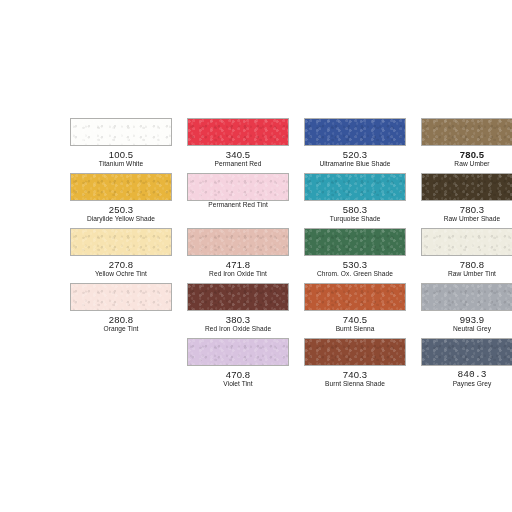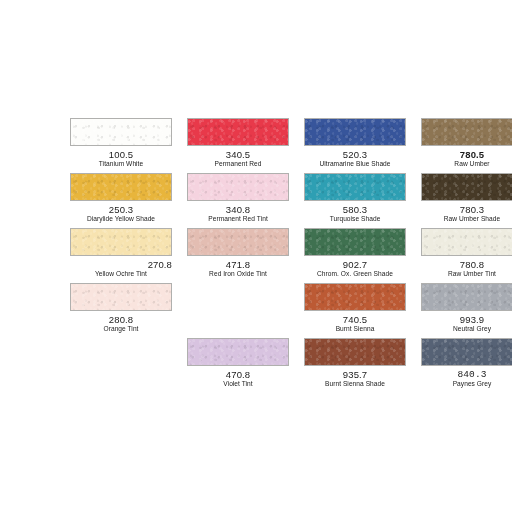--- a/index.html
+++ b/index.html
@@ -107,72 +107,78 @@
         <div class="swatch-chip" style="background: rgb(232, 181, 60); width: 100px; height: 26px; border-color: rgb(176, 176, 174);">
           <div class="tex"></div>
         </div>
         <div class="swatch-code" style="color: rgb(27, 27, 27);">250.3</div>
         <div class="swatch-name" style="color: rgb(27, 27, 27);">Diarylide Yellow Shade</div>
       </div>
       <div class="swatch-cell" style="left: 117px; top: 55px;">
         <div class="swatch-chip" style="background: rgb(245, 211, 223); width: 100px; height: 26px; border-color: rgb(176, 176, 174);">
           <div class="tex"></div>
         </div>
-        <div class="swatch-code" style="color: rgb(27, 27, 27);">340.8</div>
         <div class="swatch-name" style="color: rgb(27, 27, 27);">Permanent Red Tint</div>
       </div>
       <div class="swatch-cell" style="left: 234px; top: 55px;">
         <div class="swatch-chip" style="background: rgb(46, 159, 179); width: 100px; height: 26px; border-color: rgb(176, 176, 174);">
           <div class="tex"></div>
         </div>
         <div class="swatch-code" style="color: rgb(27, 27, 27);">580.3</div>
         <div class="swatch-name" style="color: rgb(27, 27, 27);">Turquoise Shade</div>
       </div>
       <div class="swatch-cell" style="left: 351px; top: 55px;">
         <div class="swatch-chip" style="background: rgb(71, 58, 39); width: 100px; height: 26px; border-color: rgb(176, 176, 174);">
           <div class="tex"></div>
         </div>
         <div class="swatch-code" style="color: rgb(27, 27, 27);">780.3</div>
         <div class="swatch-name" style="color: rgb(27, 27, 27);">Raw Umber Shade</div>
       </div>
       <div class="swatch-cell" style="left: 0px; top: 110px;">
         <div class="swatch-chip" style="background: rgb(247, 227, 176); width: 100px; height: 26px; border-color: rgb(176, 176, 174);">
           <div class="tex"></div>
         </div>
-        <div class="swatch-code" style="color: rgb(27, 27, 27); text-align: right;">270.8</div>
+        <div class="swatch-code" style="color: rgb(27, 27, 27);">270.8</div>
         <div class="swatch-name" style="color: rgb(27, 27, 27);">Yellow Ochre Tint</div>
       </div>
       <div class="swatch-cell" style="left: 117px; top: 110px;">
         <div class="swatch-chip" style="background: rgb(227, 189, 178); width: 100px; height: 26px; border-color: rgb(176, 176, 174);">
           <div class="tex"></div>
         </div>
         <div class="swatch-code" style="color: rgb(27, 27, 27);">471.8</div>
         <div class="swatch-name" style="color: rgb(27, 27, 27);">Red Iron Oxide Tint</div>
       </div>
       <div class="swatch-cell" style="left: 234px; top: 110px;">
         <div class="swatch-chip" style="background: rgb(63, 113, 80); width: 100px; height: 26px; border-color: rgb(176, 176, 174);">
           <div class="tex"></div>
         </div>
-        <div class="swatch-code" style="color: rgb(27, 27, 27);">902.7</div>
+        <div class="swatch-code" style="color: rgb(27, 27, 27);">530.3</div>
         <div class="swatch-name" style="color: rgb(27, 27, 27);">Chrom. Ox. Green Shade</div>
       </div>
       <div class="swatch-cell" style="left: 351px; top: 110px;">
         <div class="swatch-chip" style="background: rgb(238, 236, 224); width: 100px; height: 26px; border-color: rgb(176, 176, 174);">
           <div class="tex"></div>
         </div>
         <div class="swatch-code" style="color: rgb(27, 27, 27);">780.8</div>
         <div class="swatch-name" style="color: rgb(27, 27, 27);">Raw Umber Tint</div>
       </div>
       <div class="swatch-cell" style="left: 0px; top: 165px;">
         <div class="swatch-chip" style="background: rgb(249, 228, 222); width: 100px; height: 26px; border-color: rgb(176, 176, 174);">
           <div class="tex"></div>
         </div>
         <div class="swatch-code" style="color: rgb(27, 27, 27);">280.8</div>
         <div class="swatch-name" style="color: rgb(27, 27, 27);">Orange Tint</div>
       </div>
+      <div class="swatch-cell" style="left: 117px; top: 165px;">
+        <div class="swatch-chip" style="background: rgb(109, 58, 50); width: 100px; height: 26px; border-color: rgb(176, 176, 174);">
+          <div class="tex"></div>
+        </div>
+        <div class="swatch-code" style="color: rgb(27, 27, 27);">380.3</div>
+        <div class="swatch-name" style="color: rgb(27, 27, 27);">Red Iron Oxide Shade</div>
+      </div>
       <div class="swatch-cell" style="left: 234px; top: 165px;">
         <div class="swatch-chip" style="background: rgb(188, 90, 52); width: 100px; height: 26px; border-color: rgb(176, 176, 174);">
           <div class="tex"></div>
         </div>
         <div class="swatch-code" style="color: rgb(27, 27, 27);">740.5</div>
         <div class="swatch-name" style="color: rgb(27, 27, 27);">Burnt Sienna</div>
       </div>
       <div class="swatch-cell" style="left: 351px; top: 165px;">
         <div class="swatch-chip" style="background: rgb(167, 171, 178); width: 100px; height: 26px; border-color: rgb(176, 176, 174);">
           <div class="tex"></div>
@@ -184,21 +190,21 @@
         <div class="swatch-chip" style="background: rgb(216, 195, 224); width: 100px; height: 26px; border-color: rgb(176, 176, 174);">
           <div class="tex"></div>
         </div>
         <div class="swatch-code" style="color: rgb(27, 27, 27);">470.8</div>
         <div class="swatch-name" style="color: rgb(27, 27, 27);">Violet Tint</div>
       </div>
       <div class="swatch-cell" style="left: 234px; top: 220px;">
         <div class="swatch-chip" style="background: rgb(141, 74, 51); width: 100px; height: 26px; border-color: rgb(176, 176, 174);">
           <div class="tex"></div>
         </div>
-        <div class="swatch-code" style="color: rgb(27, 27, 27);">935.7</div>
+        <div class="swatch-code" style="color: rgb(27, 27, 27);">740.3</div>
         <div class="swatch-name" style="color: rgb(27, 27, 27);">Burnt Sienna Shade</div>
       </div>
       <div class="swatch-cell" style="left: 351px; top: 220px;">
         <div class="swatch-chip" style="background: rgb(86, 98, 117); width: 100px; height: 26px; border-color: rgb(176, 176, 174);">
           <div class="tex"></div>
         </div>
         <div class="swatch-code" style="color: rgb(27, 27, 27); font-family: Liberation Mono, monospace;">840.3</div>
         <div class="swatch-name" style="color: rgb(27, 27, 27);">Paynes Grey</div>
       </div>
     </div>

